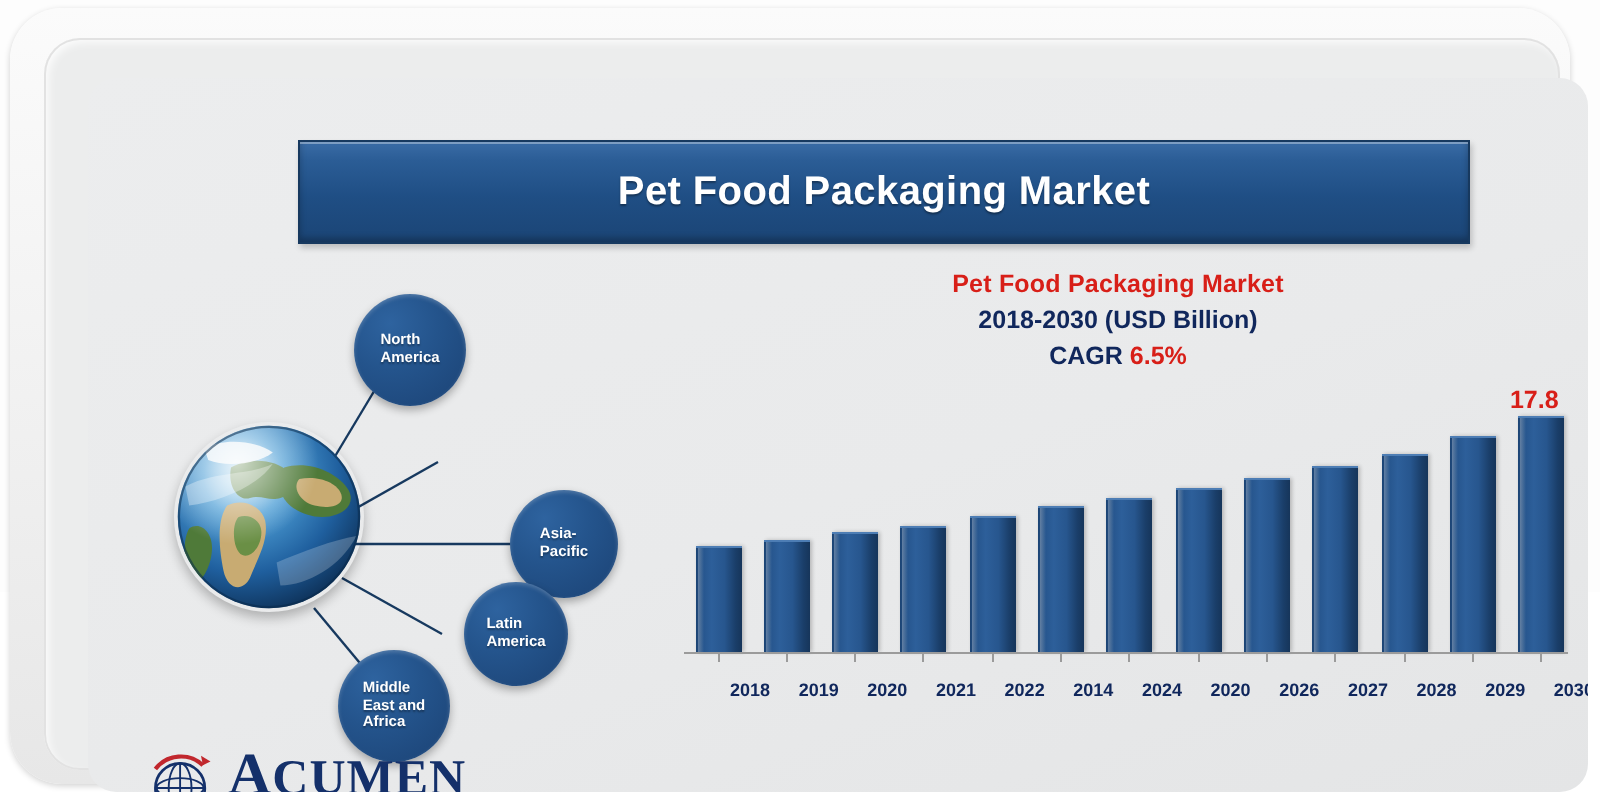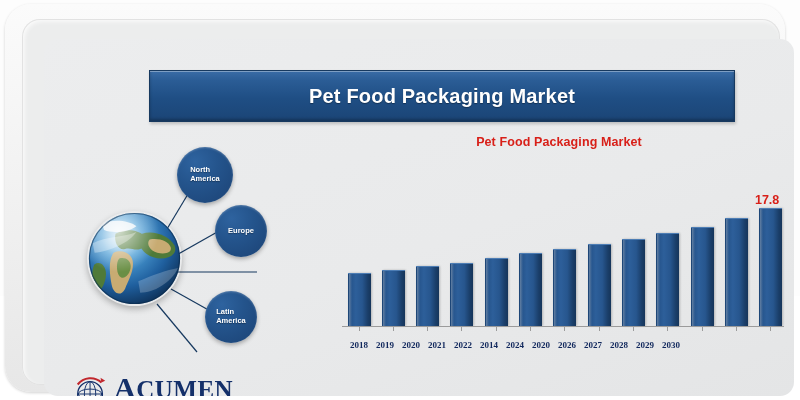--- a/index.html
+++ b/index.html
@@ -90,22 +90,22 @@
     background:linear-gradient(90deg,rgba(255,255,255,.30),rgba(255,255,255,0));
   }
   .axis{
     position:absolute;left:4px;bottom:15px;width:442px;height:1px;background:#9b9b9b;
   }
   .ticks{position:absolute;left:8px;bottom:10px;width:438px;height:6px;
     display:flex;justify-content:space-between;}
   .tick{width:26px;display:flex;justify-content:center;}
   .tick i{display:block;width:1px;height:5px;background:#9b9b9b;}
   .xlabels{
-    position:absolute;left:8px;bottom:-8px;width:438px;
-    display:flex;justify-content:flex-start;font-family:Liberation Serif, serif;
+    position:absolute;left:24px;bottom:-8px;width:438px;
+    display:flex;justify-content:space-between;
   }
   .xlabel{
     width:26px;text-align:center;color:#10275c;font-size:9px;font-weight:bold;
   }
   .peak-label{
     position:absolute;right:-4px;top:-16px;color:#d81f18;
     font-size:12.5px;font-weight:bold;white-space:nowrap;
   }
 
   
@@ -175,31 +175,38 @@
                 <path d="M54 74 C68 68 84 62 96 60 C88 76 70 86 56 86 Z" fill="#ffffff" opacity=".22"></path>
               </g>
               <circle cx="50" cy="50" r="48" fill="url(#shine)"></circle>
               <circle cx="50" cy="50" r="47.4" fill="none" stroke="#09294a" stroke-width="1.2" opacity=".55"></circle>
             </svg>
           </div>
 
           <div class="region" style="left:108px;top:8px;width:56px;height:56px;">
             <span>North<br>America</span>
           </div>
-          <div class="region" style="left:146px;top:66px;width:52px;height:52px;">
-            <span>Europe</span>
-          </div>
-          <div class="region" style="left:136px;top:152px;width:52px;height:52px;">
+          <div class="region" style="left:186px;top:106px;width:54px;height:54px;">
+            <span>Asia-<br>Pacific</span>
+          </div>
+          <div class="region" style="left:163px;top:152px;width:52px;height:52px;">
             <span>Latin<br>America</span>
+          </div>
+          <div class="region" style="left:100px;top:186px;width:56px;height:56px;">
+            <span>Middle<br>East and<br>Africa</span>
           </div>
         </div>
 
         <div class="chart-block">
           <div class="chart-head">
             <div class="ct-line1">Pet Food Packaging Market</div>
+            <div class="ct-line2">2018-2030  (USD Billion)</div>
+            <div class="ct-line3">
+              <span>CAGR </span><span class="cagr-val">6.5%</span>
+            </div>
           </div>
 
           <div class="plot">
             <div class="bars" id="bars">
                 <div class="barwrap">
                   <div class="bar" title="2018: 7.9" style="height: 52px;"></div>
                 </div>
                 <div class="barwrap">
                   <div class="bar" title="2019: 8.4" style="height: 55px;"></div>
                 </div>

